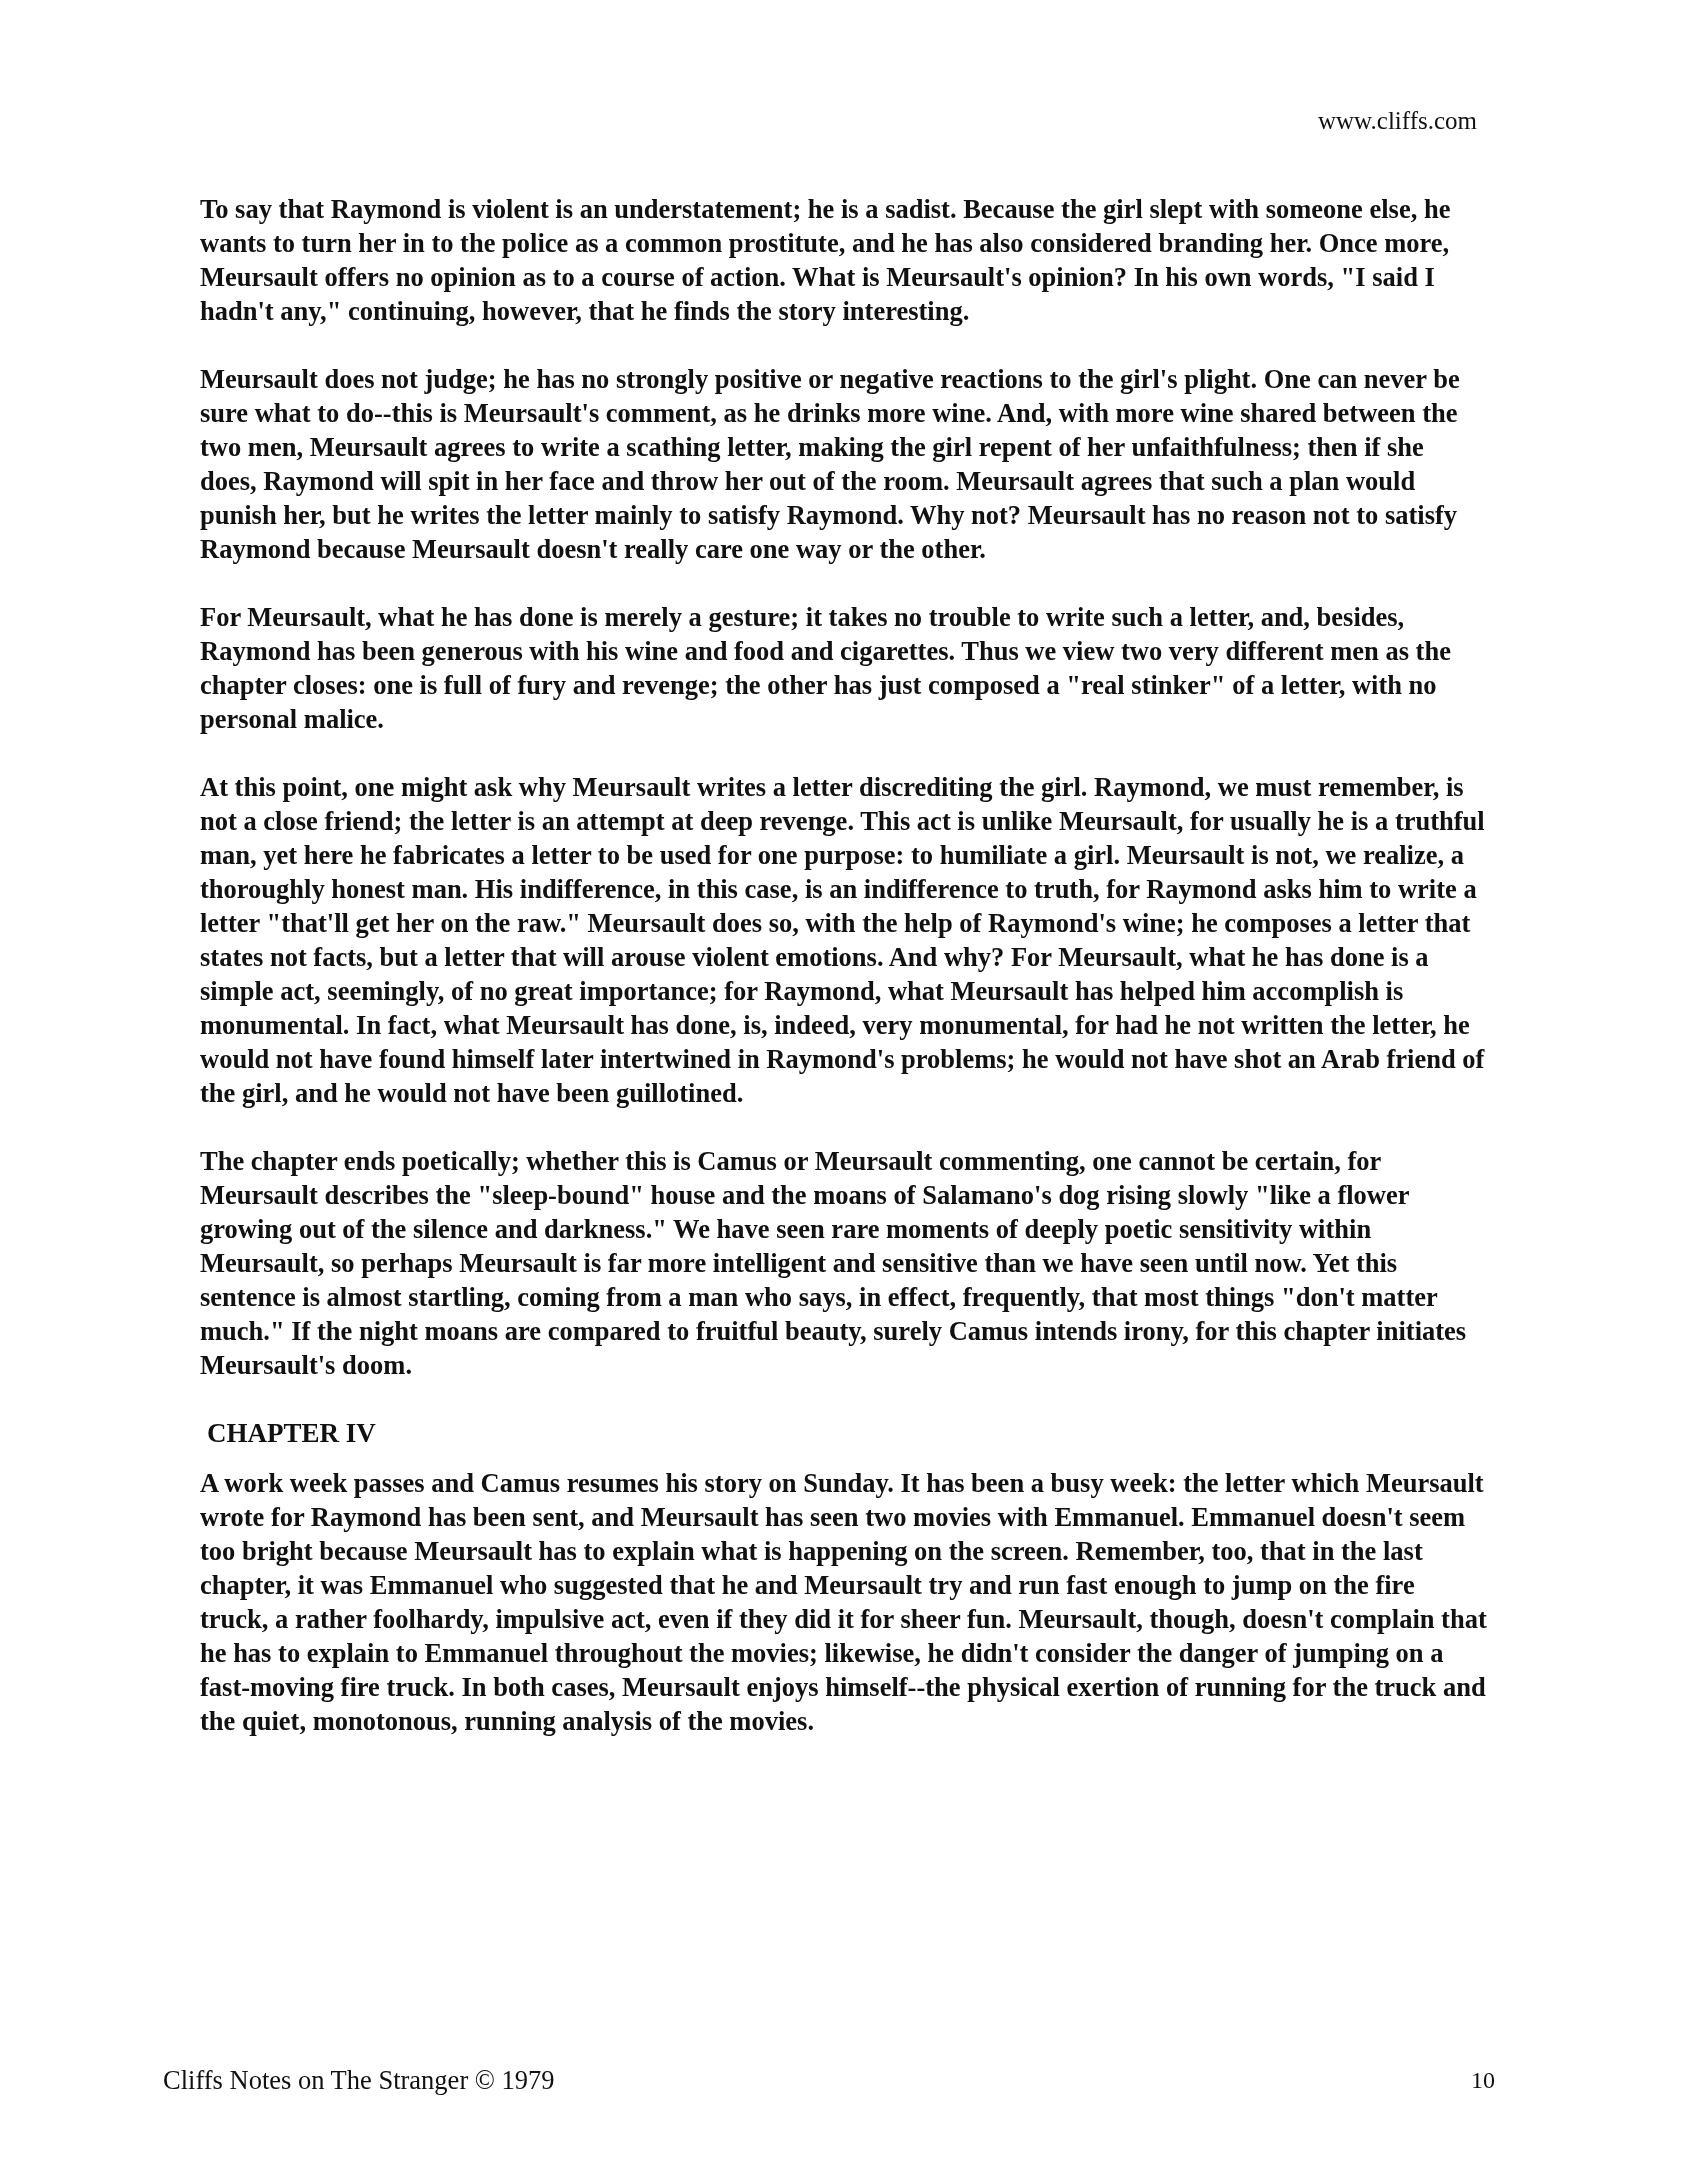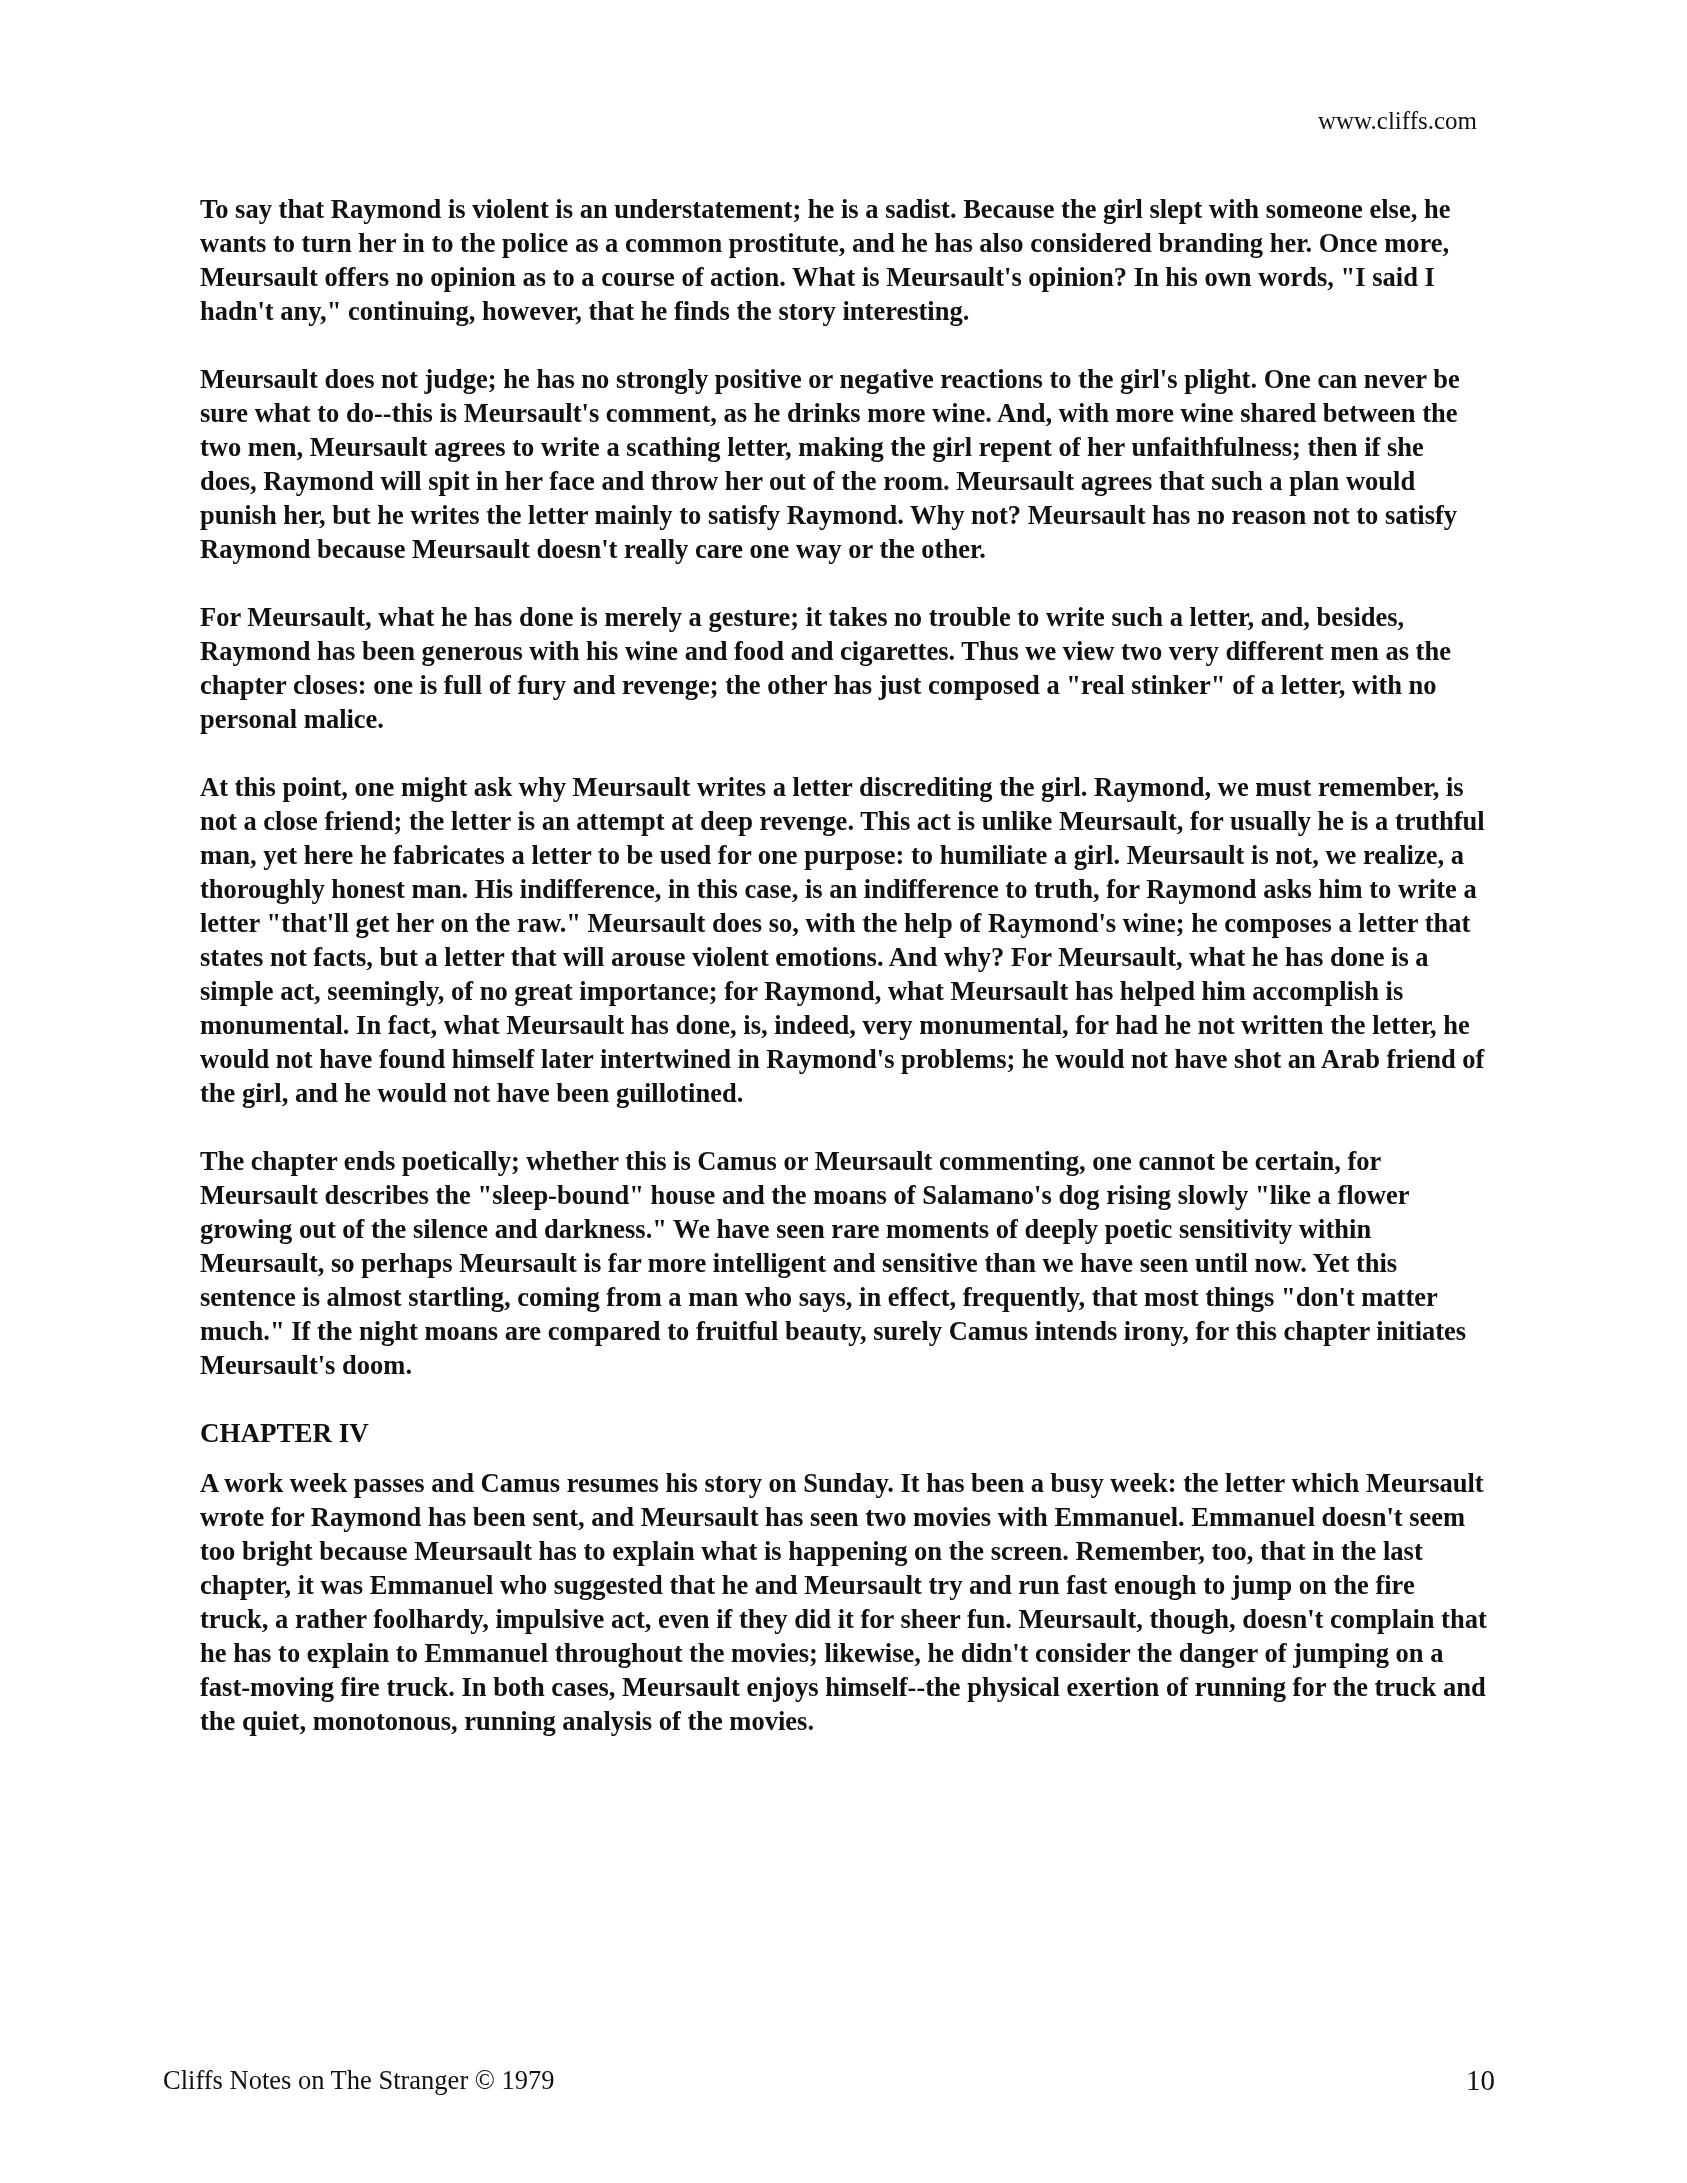--- a/index.html
+++ b/index.html
@@ -34,39 +34,39 @@
     line-height: 34px;
     text-align: left;
   }
   .body-text p {
     margin: 0 0 34px 0;
     font-weight: bold;
   }
   .chapter-heading {
     font-size: 27px;
     font-weight: bold;
-    margin: 0;
+    margin: 7px;
     line-height: 34px;
   }
   .body-text p.after-heading {
     margin-top: 16px;
   }
   .footer {
     position: absolute;
     top: 2063px;
     left: 163px;
     right: 192px;
     display: flex;
     justify-content: space-between;
     align-items: flex-end;
     font-size: 26.5px;
     line-height: 34px;
   }
   .page-number {
-    font-size: 29px;
+    font-size: 24px;
   }
 </style>
 </head>
 <body>
 
 <div class="page">
 
   <div class="header">
     <span>www.cliffs.com</span>
   </div>

